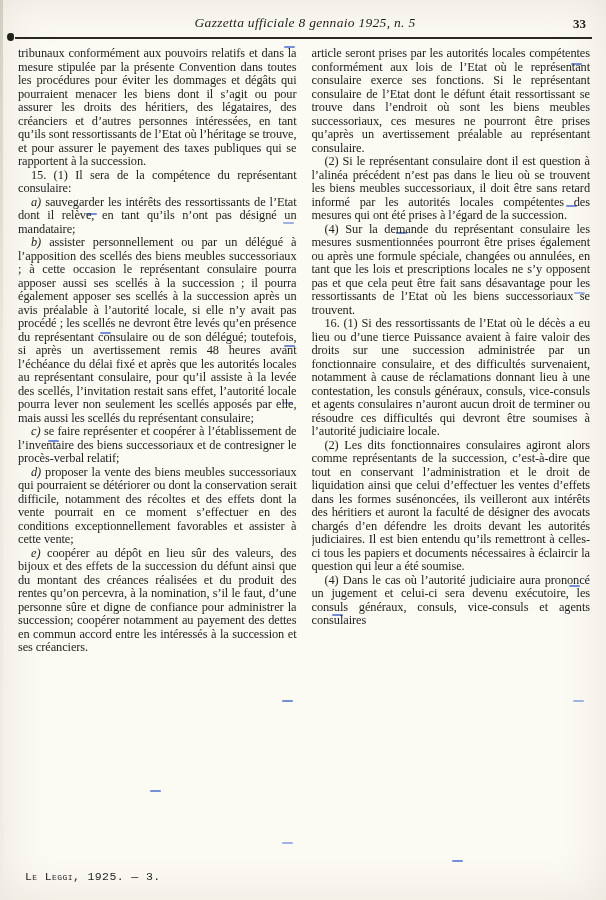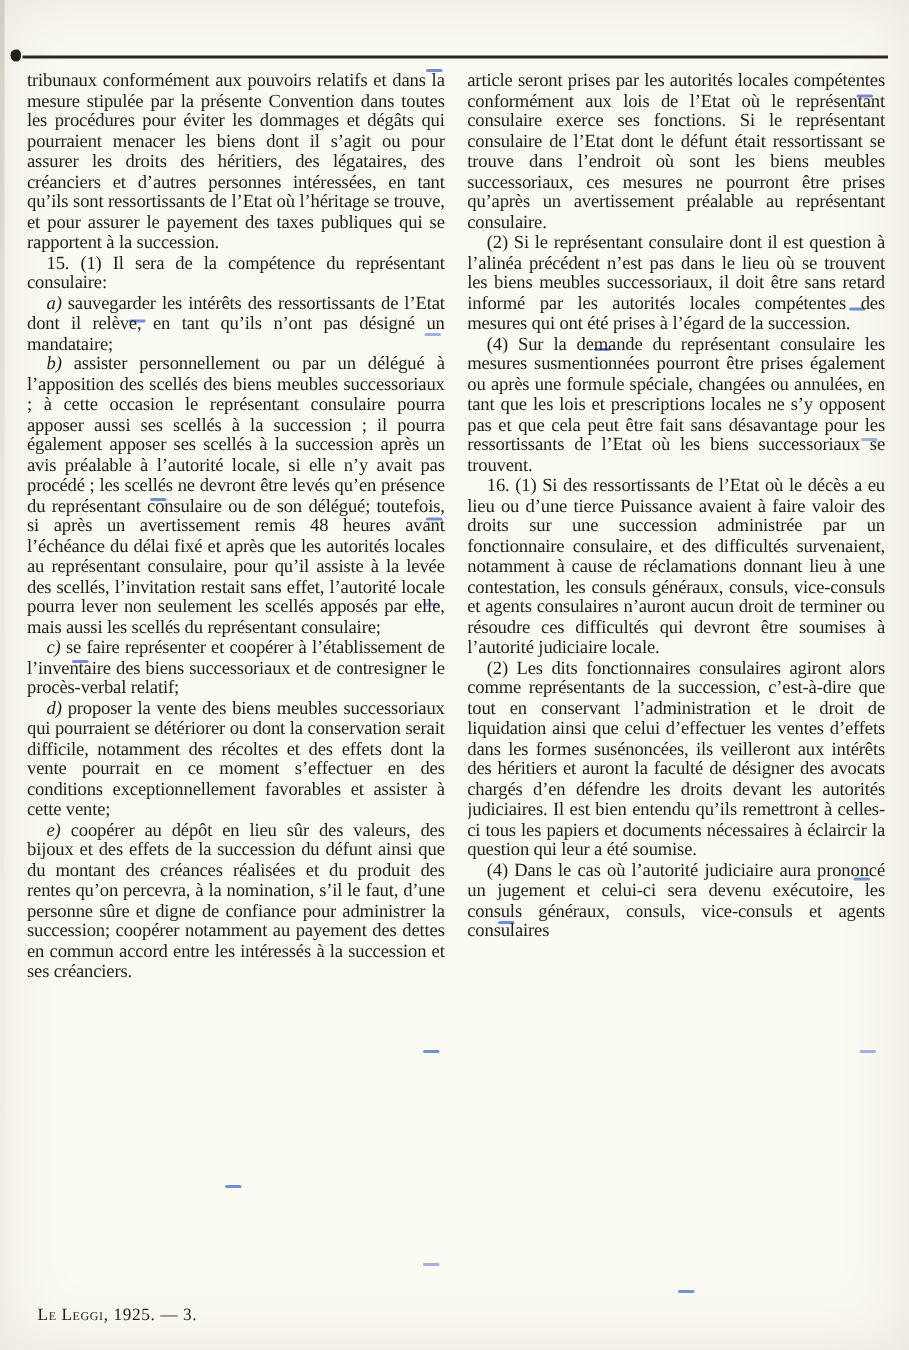--- a/index.html
+++ b/index.html
@@ -53,20 +53,21 @@
   }
   .para{margin:0;text-indent:13px;}
   .para.noindent{text-indent:0;}
   .lead{white-space:pre;}
   .lead.bold{font-weight:normal;}
   .lead.italic{font-style:italic;}
   .footer{
     position:absolute;left:25px;bottom:17px;
     font-size:11.5px;letter-spacing:.4px;
     font-variant:small-caps;
+    font-family:Liberation Mono, monospace;
   }
   .scan-marks{
     position:absolute;left:0;top:0;width:11px;height:2px;
     background:transparent;border-radius:1px;opacity:.8;
     pointer-events:none;
     box-shadow:
       284px 46px var(--mark,#5474d2),
       571px 63px var(--mark,#5474d2),
       86px 213px var(--mark,#5474d2),
       283px 222px #8aa0e0,
@@ -86,20 +87,24 @@
       452px 860px var(--mark,#5474d2);
   }
 </style>
 </head>
 <body>
 
 <div class="page">
   <div class="scan-edge"></div>
   <div class="scan-marks"></div>
 
+  <div class="header">
+    <div class="header-title">Gazzetta ufficiale 8 gennaio 1925, n. 5</div>
+    <div class="page-number">33</div>
+  </div>
   <div class="ink-blob"></div>
   <div class="header-rule"></div>
 
   <div class="columns">
     <div class="col">
         <p class="para noindent">tribunaux conformément aux pouvoirs relatifs et dans la mesure stipulée par la présente Convention dans toutes les procédures pour éviter les dommages et dégâts qui pourraient menacer les biens dont il s’agit ou pour assurer les droits des héritiers, des légataires, des créanciers et d’autres personnes intéressées, en tant qu’ils sont ressortissants de l’Etat où l’héritage se trouve, et pour assurer le payement des taxes publiques qui se rapportent à la succession.</p>
         <p class="para"><span class="lead bold">15. </span>(1) Il sera de la compétence du représentant consulaire:</p>
         <p class="para"><span class="lead italic">a) </span>sauvegarder les intérêts des ressortissants de l’Etat dont il relève, en tant qu’ils n’ont pas désigné un mandataire;</p>
         <p class="para"><span class="lead italic">b) </span>assister personnellement ou par un délégué à l’apposition des scellés des biens meubles successoriaux ; à cette occasion le représentant consulaire pourra apposer aussi ses scellés à la succession ; il pourra également apposer ses scellés à la succession après un avis préalable à l’autorité locale, si elle n’y avait pas procédé ; les scellés ne devront être levés qu’en présence du représentant consulaire ou de son délégué; toutefois, si après un avertissement remis 48 heures avant l’échéance du délai fixé et après que les autorités locales au représentant consulaire, pour qu’il assiste à la levée des scellés, l’invitation restait sans effet, l’autorité locale pourra lever non seulement les scellés apposés par elle, mais aussi les scellés du représentant consulaire;</p>
         <p class="para"><span class="lead italic">c) </span>se faire représenter et coopérer à l’établissement de l’inventaire des biens successoriaux et de contresigner le procès-verbal relatif;</p>

